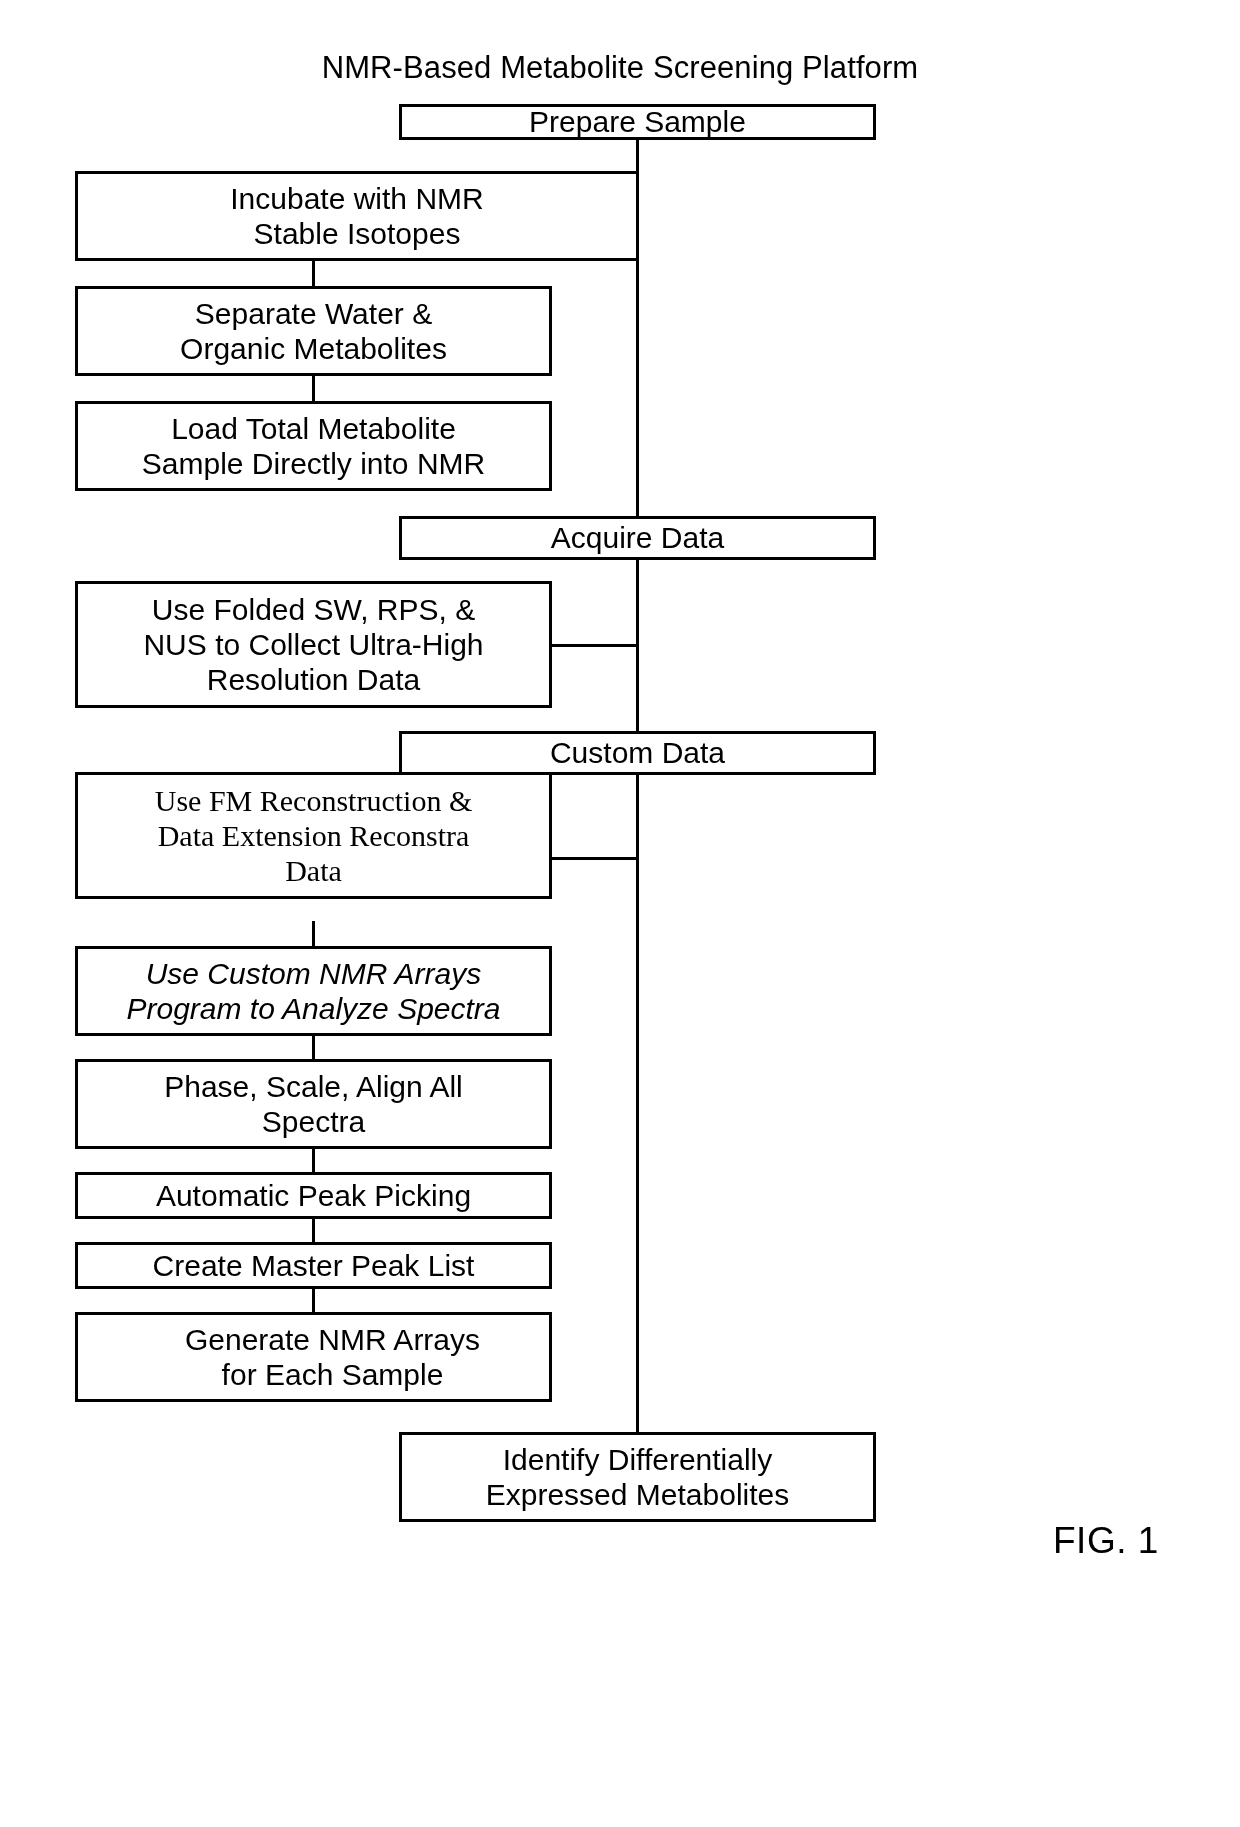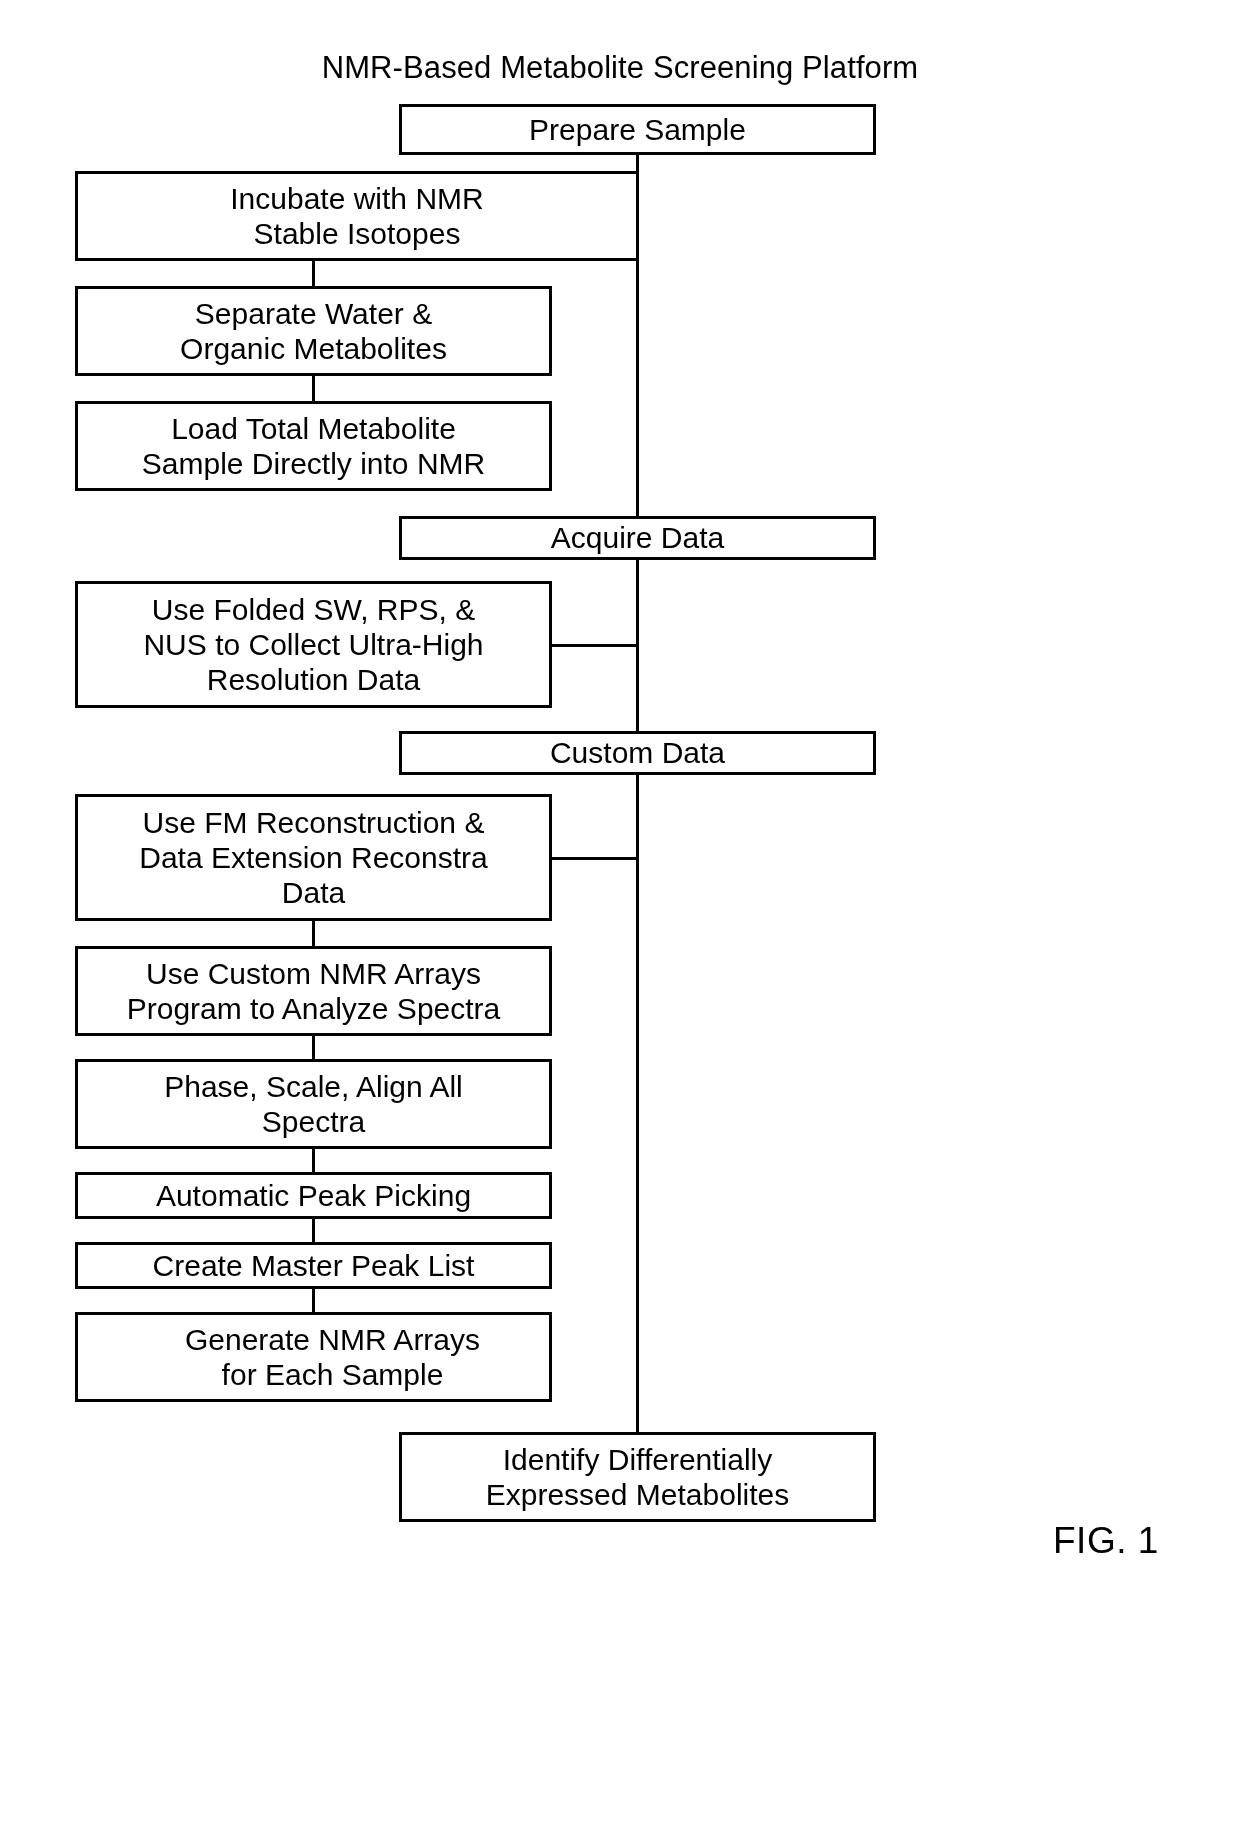--- a/index.html
+++ b/index.html
@@ -75,21 +75,21 @@
 <body>
 
 <div id="figure">
 
   <div class="title">NMR-Based Metabolite Screening Platform</div>
 
   <div class="spine" style="left:636px; top:104px; height:430px;"></div>
   <div class="spine" style="left:636px; top:556px; height:178px;"></div>
   <div class="spine" style="left:636px; top:770px; height:662px;"></div>
 
-  <div class="box" style="left:399px; top:104px; width:477px; height:51px;">
+  <div class="box" style="left:399px; top:104px; width:477px; height:36px;">
     <span>Prepare Sample</span>
   </div>
 
   <div class="hconn" style="left:551px; top:209px; width:87px;"></div>
 
   <div class="box" style="left:75px; top:171px; width:564px; height:90px;">
     <span>
       <span>Incubate with NMR</span>
       <span>Stable Isotopes</span>
     </span>
@@ -126,31 +126,31 @@
       <span>Resolution Data</span>
     </span>
   </div>
 
   <div class="box" style="left:399px; top:731px; width:477px; height:44px;">
     <span>Custom Data</span>
   </div>
 
   <div class="hconn" style="left:551px; top:857px; width:87px;"></div>
 
-  <div class="box" style="left:75px; top:794px; width:477px; height:127px;">
+  <div class="box" style="left:75px; top:772px; width:477px; height:127px;font-family:Liberation Serif, serif;">
     <span>
       <span>Use FM Reconstruction &amp;</span>
       <span>Data Extension Reconstra</span>
       <span>Data</span>
     </span>
   </div>
 
   <div class="vconn" style="left:312px; top:921px; height:25px;"></div>
 
-  <div class="box" style="left:75px; top:946px; width:477px; height:90px;">
+  <div class="box" style="left:75px; top:946px; width:477px; height:90px;font-style:italic;">
     <span>
       <span>Use Custom NMR Arrays</span>
       <span>Program to Analyze Spectra</span>
     </span>
   </div>
 
   <div class="vconn" style="left:312px; top:1036px; height:23px;"></div>
 
   <div class="box" style="left:75px; top:1059px; width:477px; height:90px;">
     <span>

